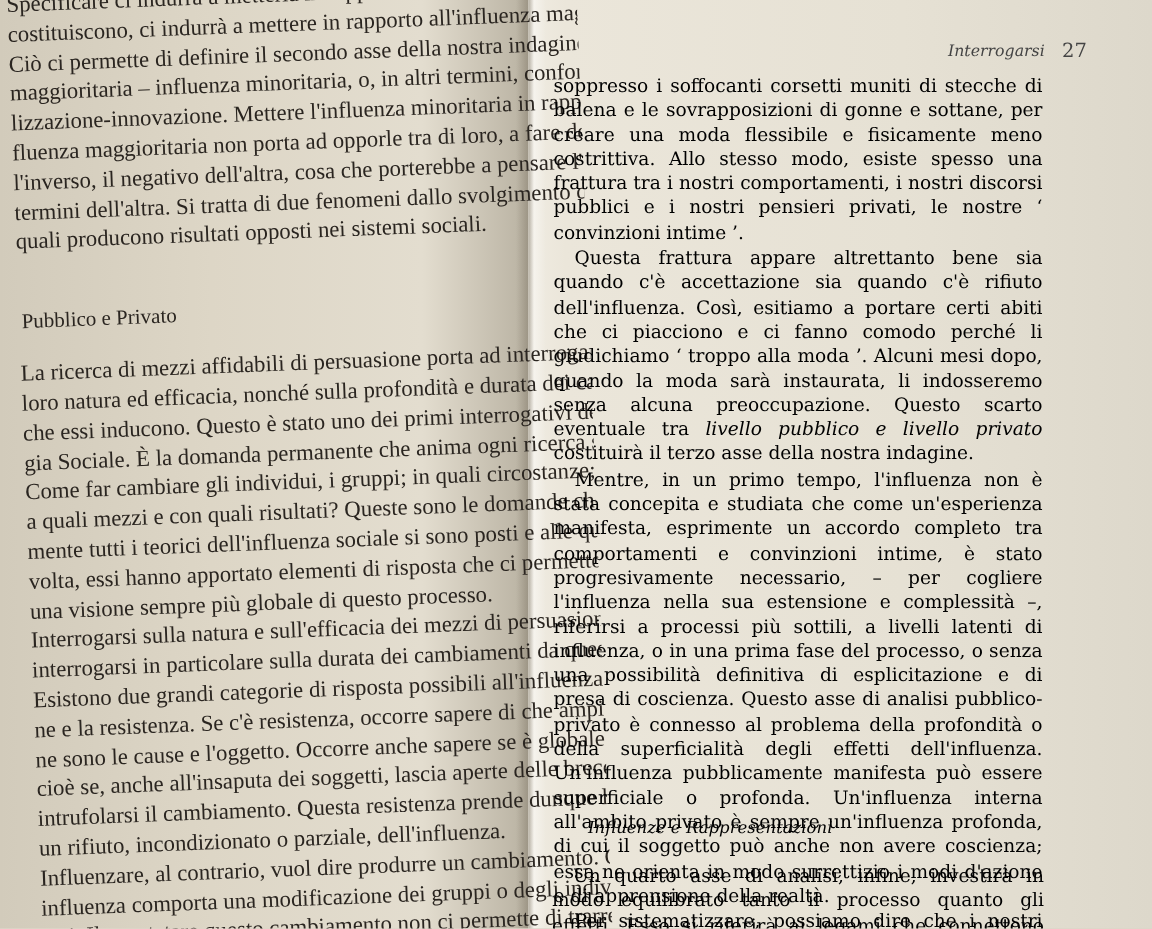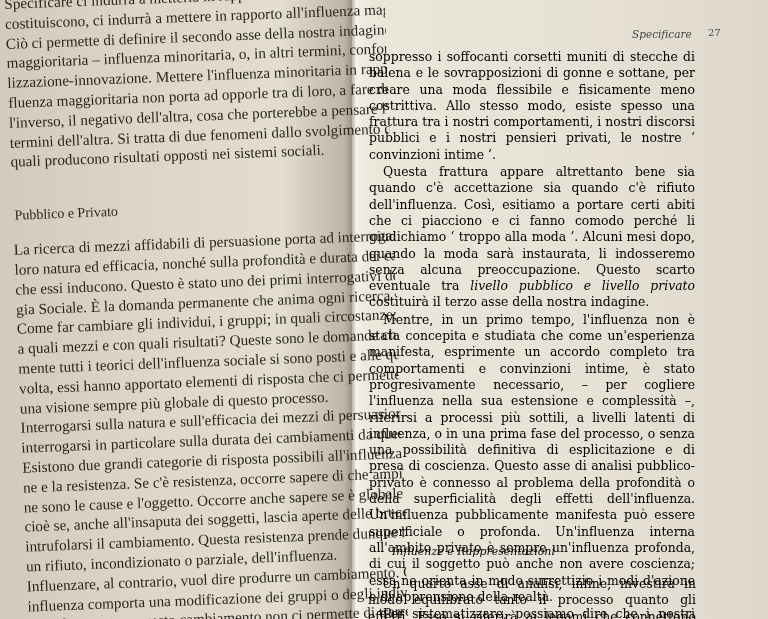--- a/index.html
+++ b/index.html
@@ -23,21 +23,21 @@
   }
   .left-inner {
     position:absolute; left:4px; top:-6px; width:380px;
     transform:rotate(-2.2deg); transform-origin:0 0;
     color:#2a2520; font-family:"Liberation Serif", serif;
   }
   .left-inner p { margin:0; font-size:15.2px; line-height:19.8px; text-align:justify; white-space:nowrap; overflow:hidden; }
   .left-inner .line { display:block; }
   .sec-title-left { font-size:14px; margin:36px 0 16px 2px; font-style:normal; }
   .running-head { position:absolute; left:632px; top:28px; font-size:10.5px; font-style:italic; color:#444; }
-  .page-number { position:absolute; left:708px; top:27px; font-size:10px; color:#444; }
+  .page-number { position:absolute; left:708px; top:27px; font-size:13px; color:#444; }
   .right-text { position:absolute; left:368px; top:48px; width:328px; font-size:12.4px; line-height:16.3px; text-align:justify; }
   .right-text p { margin:1px; }
   .right-text .indent { text-indent:14px; }
   .right-heading { position:absolute; left:368px; top:545px; font-style:italic; font-size:11px;margin-left:24px; }
   .right-text2 { position:absolute; left:368px; top:576px; width:328px; font-size:12.4px; line-height:16.3px; text-align:justify; }
   em { }
 </style>
 </head>
 <body>
 
@@ -81,21 +81,21 @@
   </p>
   <p>
     <span class="line">Influenzare, al contrario, vuol dire produrre un cambiamento. Ogni</span>
     <span class="line">influenza comporta una modificazione dei gruppi o degli individui influenz-</span>
     <span class="line">zati. Il constatare questo cambiamento non ci permette di trarre conclusioni</span>
 
   </p>
 
 </div>
 
-<div class="running-head">Specificare</div>
+<div class="running-head">Interrogarsi</div>
 <div class="page-number">27</div>
 
 <div class="right-text">
   <p>soppresso i soffocanti corsetti muniti di stecche di balena e le sovrapposizioni di gonne e sottane, per creare una moda flessibile e fisicamente meno costrittiva. Allo stesso modo, esiste spesso una frattura tra i nostri comportamenti, i nostri discorsi pubblici e i nostri pensieri privati, le nostre ‘ convinzioni intime ’.</p>
   <p class="indent"><span>Questa frattura appare altrettanto bene sia quando c'è accettazione sia quando c'è rifiuto dell'influenza. Così, esitiamo a portare certi abiti che ci piacciono e ci fanno comodo perché li giudichiamo ‘ troppo alla moda ’. Alcuni mesi dopo, quando la moda sarà instaurata, li indosseremo senza alcuna preoccupazione. Questo scarto eventuale tra </span><em>livello pubblico e livello privato</em><span> costituirà il terzo asse della nostra indagine.</span></p>
   <p class="indent">Mentre, in un primo tempo, l'influenza non è stata concepita e studiata che come un'esperienza manifesta, esprimente un accordo completo tra comportamenti e convinzioni intime, è stato progresivamente necessario, – per cogliere l'influenza nella sua estensione e complessità –, riferirsi a processi più sottili, a livelli latenti di influenza, o in una prima fase del processo, o senza una possibilità definitiva di esplicitazione e di presa di coscienza. Questo asse di analisi pubblico-privato è connesso al problema della profondità o della superficialità degli effetti dell'influenza. Un'influenza pubblicamente manifesta può essere superficiale o profonda. Un'influenza interna all'ambito privato è sempre un'influenza profonda, di cui il soggetto può anche non avere coscienza; essa ne orienta in modo surrettizio i modi d'azione e di apprensione della realtà.</p>
   <p class="indent">Per sistematizzare, possiamo dire che i nostri due primi assi di studio – persuasione dolce-suggestione dura e conformità-innovazione – pongono maggiormente l'accento sui processi, sullo svolgimento dell'influenza, piuttosto che sugli effetti, sul risultato dell'influenza. Ancora una volta, bisogna guardarsi dall'insidia della parola ‘ influenza ’, che designa ad un tempo l'intenzione di influenzare, la reazione all'influenza e lo spazio fluido che si trova tra le due, che ingloba il complesso svolgimento dell'influenza. Tuttavia, anche se sono imprecisi, bisogna che ci accontentiamo dei termini che la lingua ci fornisce. La parola ‘ influenza ’ designa i due versanti complementari dello stesso fenomeno. Invece il nostro terzo asse di analisi – pubblico-privato – si rapporta, piuttosto, agli effetti dell'influenza.</p>
 </div>
 
 <div class="right-heading">Influenze e Rappresentazioni</div>

